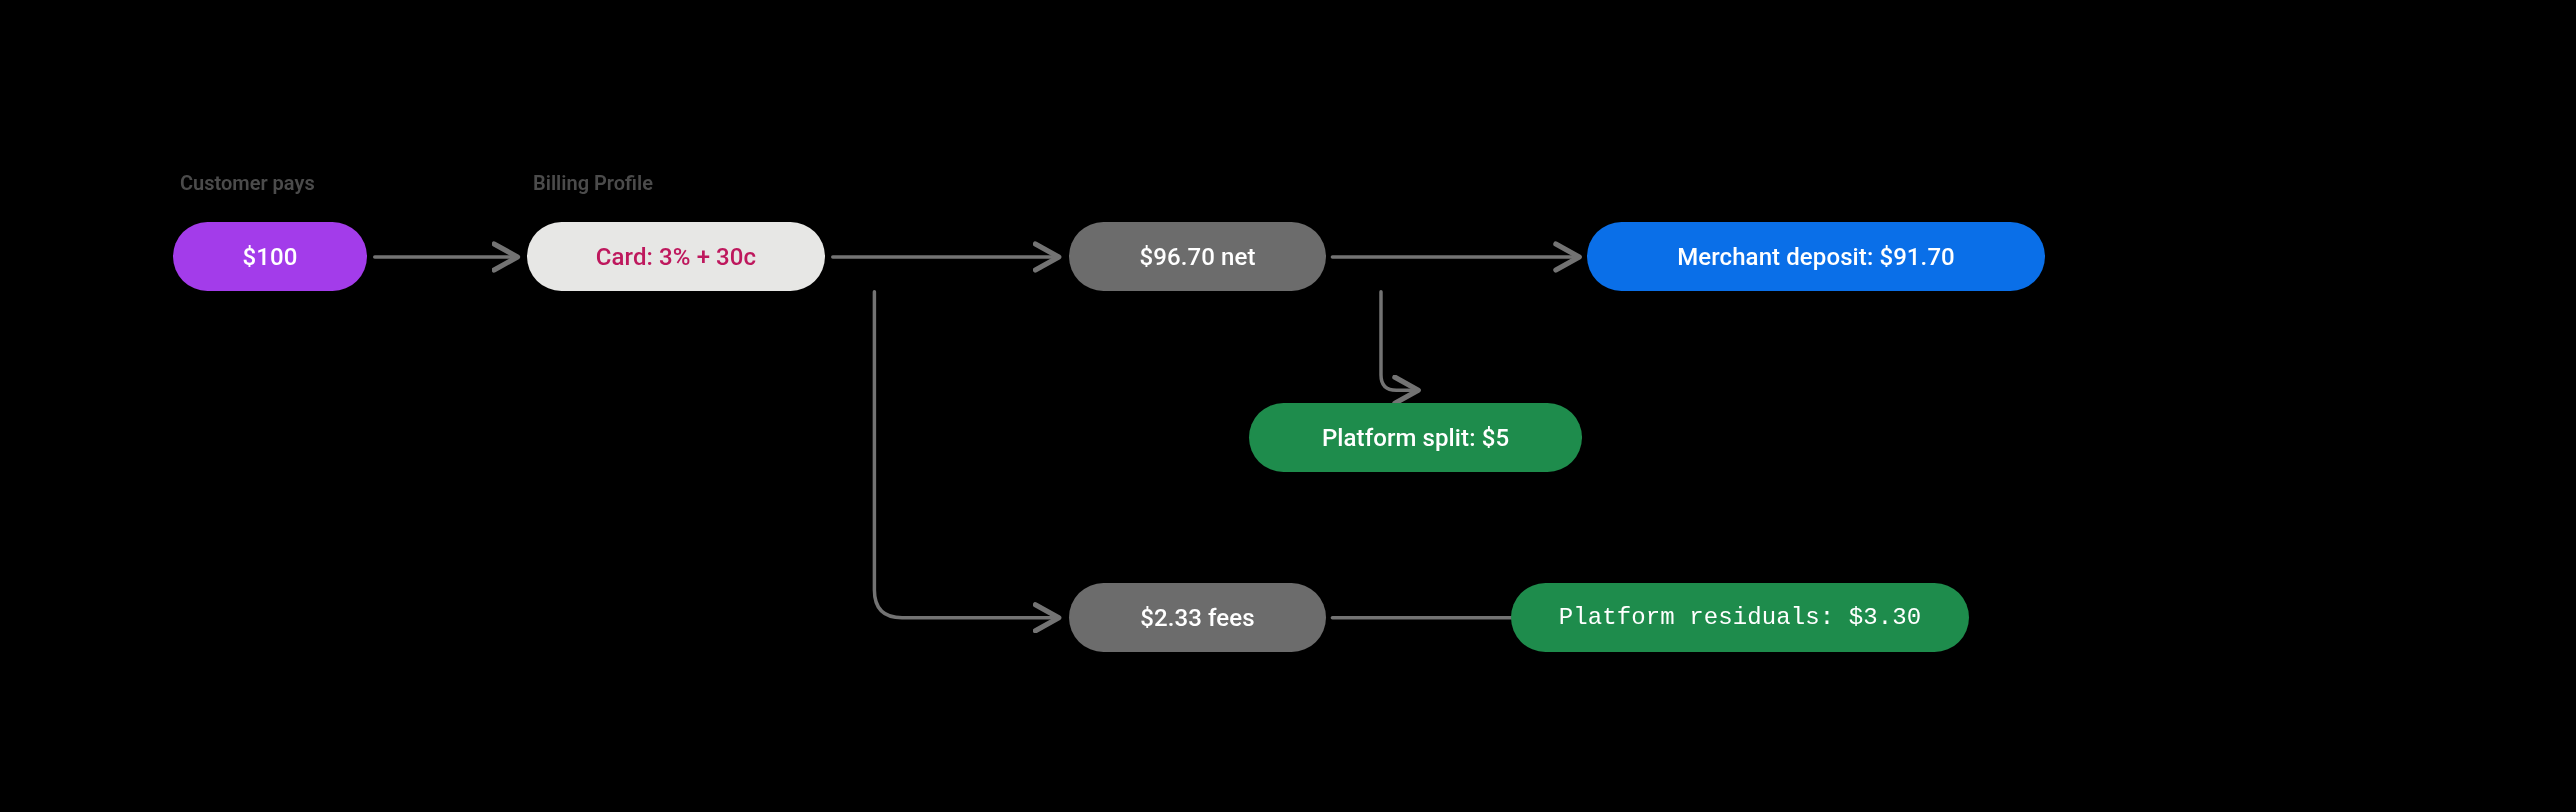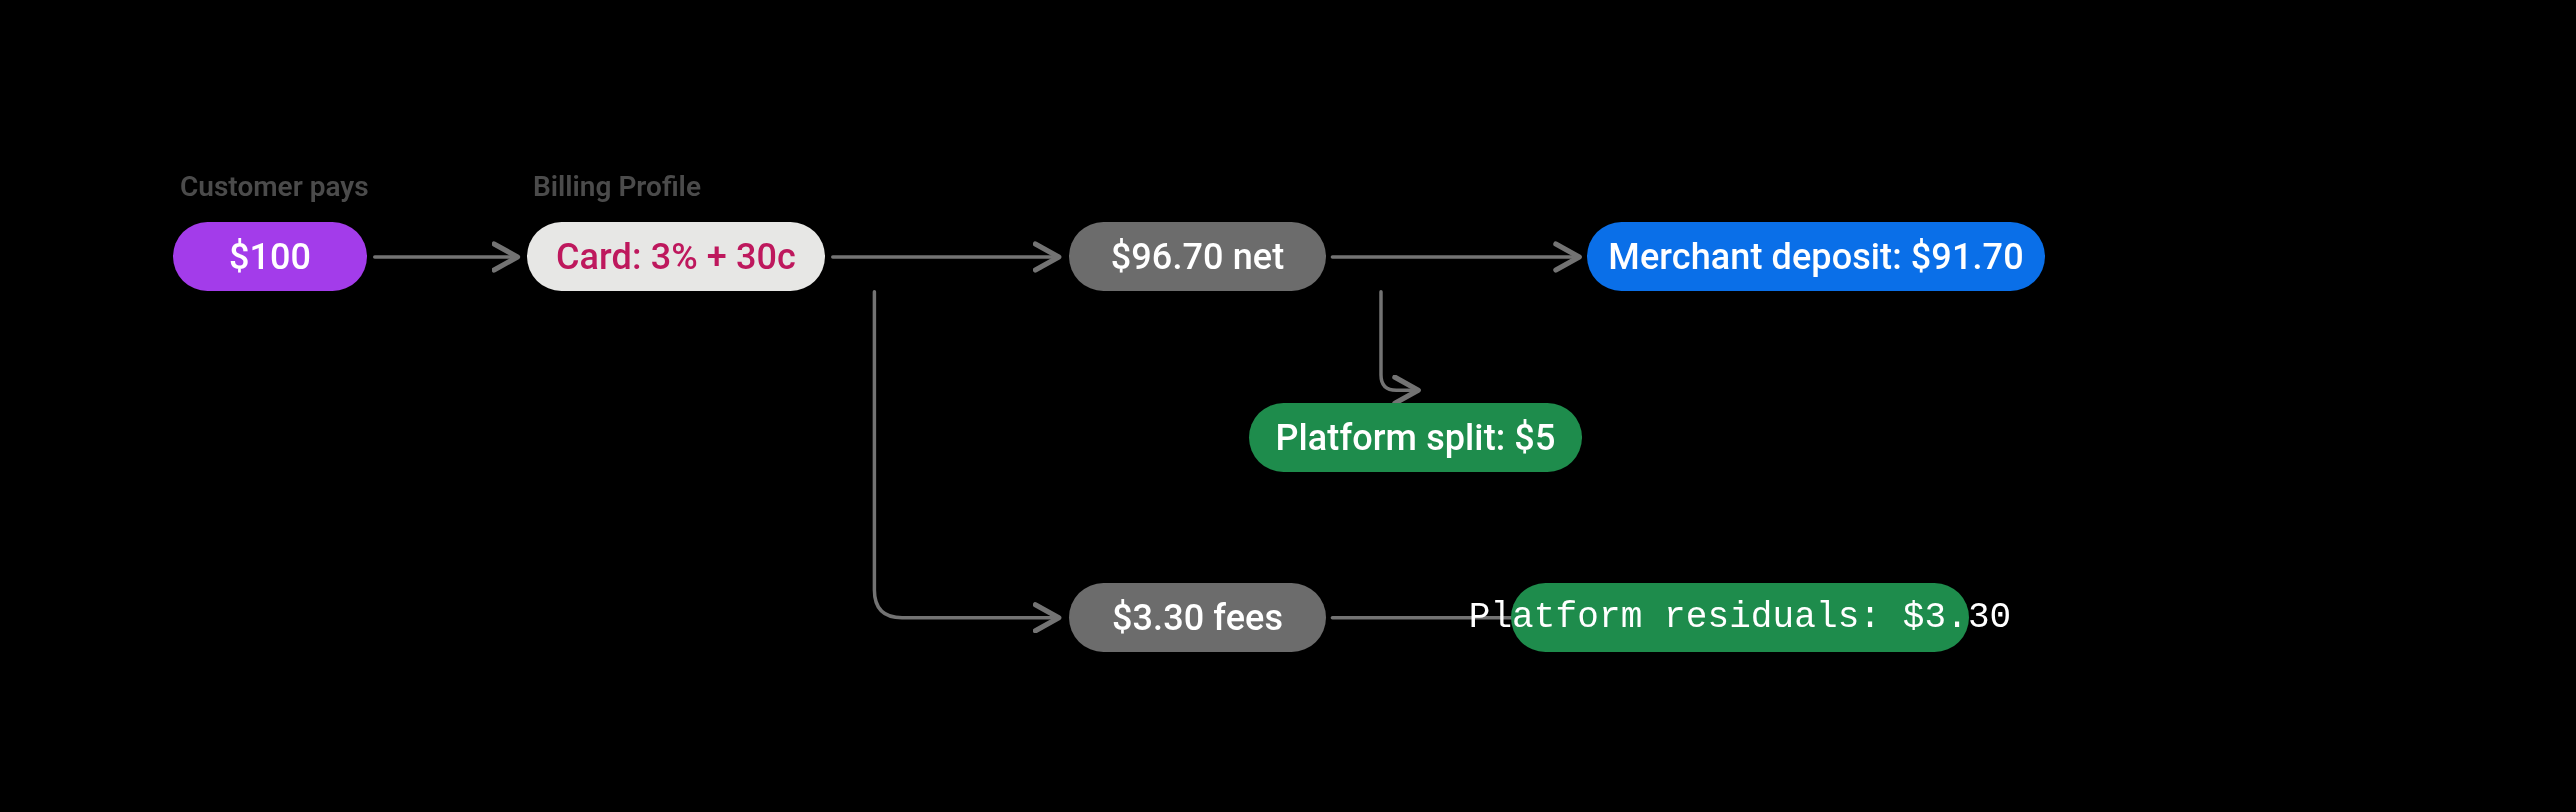--- a/index.html
+++ b/index.html
@@ -20,32 +20,32 @@
     position: absolute;
     left: 0;
     top: 0;
     width: 2576px;
     height: 813px;
     pointer-events: none;
   }
   .label {
     position: absolute;
     color: #4b4b4b;
-    font-size: 28px;
+    font-size: 20px;
     font-weight: 600;
     line-height: 1;
   }
   .node {
     position: absolute;
     height: 69px;
     border-radius: 35px;
     display: flex;
     align-items: center;
     justify-content: center;
-    font-size: 36px;
+    font-size: 24px;
     font-weight: 500;
     letter-spacing: 0.1px;
     box-sizing: border-box;
     padding: 0 28px;
     white-space: nowrap;
   }
   .purple { background: #a33cea; color: #fff; }
   .light  { background: #e7e7e5; color: #be185d; }
   .gray   { background: #6c6c6c; color: #fff; }
   .blue   { background: #0a6fe8; color: #fff; }
@@ -94,17 +94,17 @@
   </svg>
 
   <div id="lbl-customer" class="label">Customer pays</div>
   <div id="lbl-billing" class="label">Billing Profile</div>
 
   <div id="n-customer" class="node purple">$100</div>
   <div id="n-billing" class="node light">Card: 3% + 30c</div>
   <div id="n-net" class="node gray">$96.70 net</div>
   <div id="n-merchant" class="node blue">Merchant deposit: $91.70</div>
   <div id="n-split" class="node green">Platform split: $5</div>
-  <div id="n-fees" class="node gray">$3.30 fees</div>
+  <div id="n-fees" class="node gray">$2.33 fees</div>
   <div id="n-resid" class="node green">Platform residuals: $3.30</div>
 
 </div>
 
 
 </body></html>

